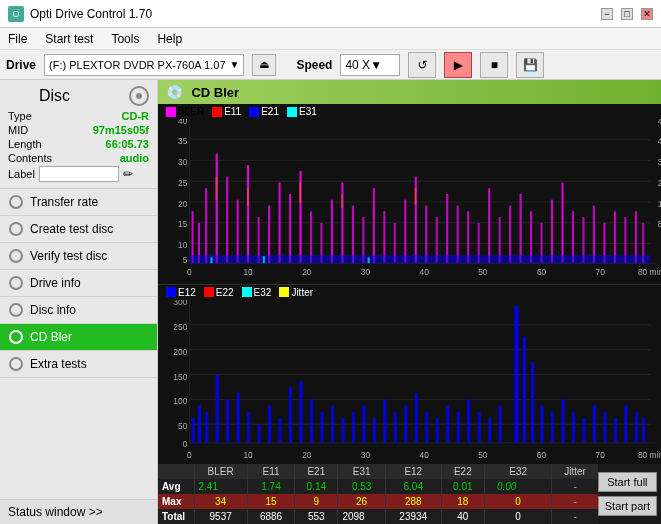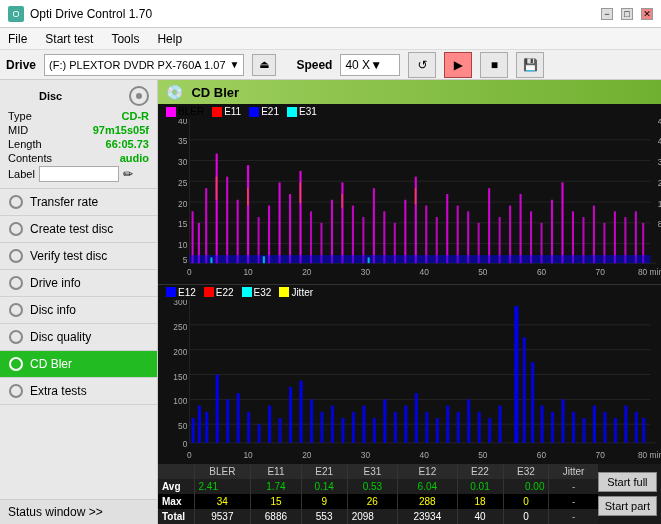--- a/index.html
+++ b/index.html
@@ -62,21 +62,21 @@
     
     .sidebar { width: 158px; background: #e8e8e8; display: flex; flex-direction: column; border-right: 1px solid #ccc; flex-shrink: 0; }
 
     
     .disc-section {
       padding: 6px 8px;
       background: #e8e8e8;
       border-bottom: 1px solid #ccc;
     }
     .disc-header { display: flex; align-items: center; justify-content: space-between; margin-bottom: 4px; }
-    .disc-title { font-weight: bold; font-size: 11px; padding-left: 31px; }
+    .disc-title { font-weight: normal; font-size: 16px; padding-left: 31px; }
     .disc-row { display: flex; justify-content: space-between; margin-bottom: 2px; font-size: 11px; }
     .disc-key { color: #000; }
     .disc-val { color: #0a0; font-weight: bold; }
     .label-row { display: flex; align-items: center; gap: 4px; font-size: 11px; margin-top: 2px; }
     .label-input { border: 1px solid #aaa; height: 16px; width: 80px; font-size: 11px; }
 
     
     .nav-item {
       display: flex; align-items: center; gap: 6px;
       padding: 5px 8px;
@@ -226,26 +226,20 @@
       <div class="nav-icon">
           <div class="nav-icon-circle"></div>
         </div>
       <span>Drive info</span>
     </div>
     <div class="nav-item">
       <div class="nav-icon">
           <div class="nav-icon-circle"></div>
         </div>
       <span>Disc info</span>
-    </div>
-    <div class="nav-item">
-      <div class="nav-icon">
-          <div class="nav-icon-circle"></div>
-        </div>
-      <span>Disc quality</span>
     </div>
     <div class="nav-item active">
       <div class="nav-icon">
           <div class="nav-icon-circle active"></div>
         </div>
       <span>CD Bler</span>
     </div>
     <div class="nav-item">
       <div class="nav-icon">
           <div class="nav-icon-circle"></div>
@@ -502,24 +496,24 @@
           </thead>
           <tbody>
             <tr>
               <td style="padding:2px 4px;color:#fff;font-weight:bold;border-right:1px solid #333;">Avg</td>
               <td style="padding:2px 4px;text-align:left;color:#00cc00;border-right:1px solid #333;">2.41</td>
               <td style="padding:2px 4px;text-align:center;color:#00cc00;border-right:1px solid #333;">1.74</td>
               <td style="padding:2px 4px;text-align:center;color:#00cc00;border-right:1px solid #333;">0.14</td>
               <td style="padding:2px 4px;text-align:center;color:#00cc00;border-right:1px solid #333;">0.53</td>
               <td style="padding:2px 4px;text-align:center;color:#00cc00;border-right:1px solid #333;">6.04</td>
               <td style="padding:2px 4px;text-align:center;color:#00cc00;border-right:1px solid #333;">0.01</td>
-              <td style="padding:2px 4px;text-align:right;color:#00cc00;border-right:1px solid #333;">0.00</td>
+              <td style="padding:2px 12px;text-align:left;color:#00cc00;border-right:1px solid #333;font-style:italic;">0.00</td>
               <td style="padding:2px 4px;text-align:center;color:#aaa;">-</td>
             </tr>
-            <tr style="background:#000000;">
+            <tr style="background:#7f1d1d;">
               <td style="padding:2px 4px;color:#fff;font-weight:bold;border-right:1px solid #333;">Max</td>
               <td style="padding:2px 4px;text-align:center;color:#ffff00;border-right:1px solid #333;">34</td>
               <td style="padding:2px 4px;text-align:center;color:#ffff00;border-right:1px solid #333;">15</td>
               <td style="padding:2px 4px;text-align:center;color:#ffff00;border-right:1px solid #333;">9</td>
               <td style="padding:2px 4px;text-align:center;color:#ffff00;border-right:1px solid #333;">26</td>
               <td style="padding:2px 4px;text-align:center;color:#ffff00;border-right:1px solid #333;">288</td>
               <td style="padding:2px 4px;text-align:center;color:#ffff00;border-right:1px solid #333;">18</td>
               <td style="padding:2px 4px;text-align:center;color:#ffff00;border-right:1px solid #333;">0</td>
               <td style="padding:2px 4px;text-align:center;color:#aaa;">-</td>
             </tr>

